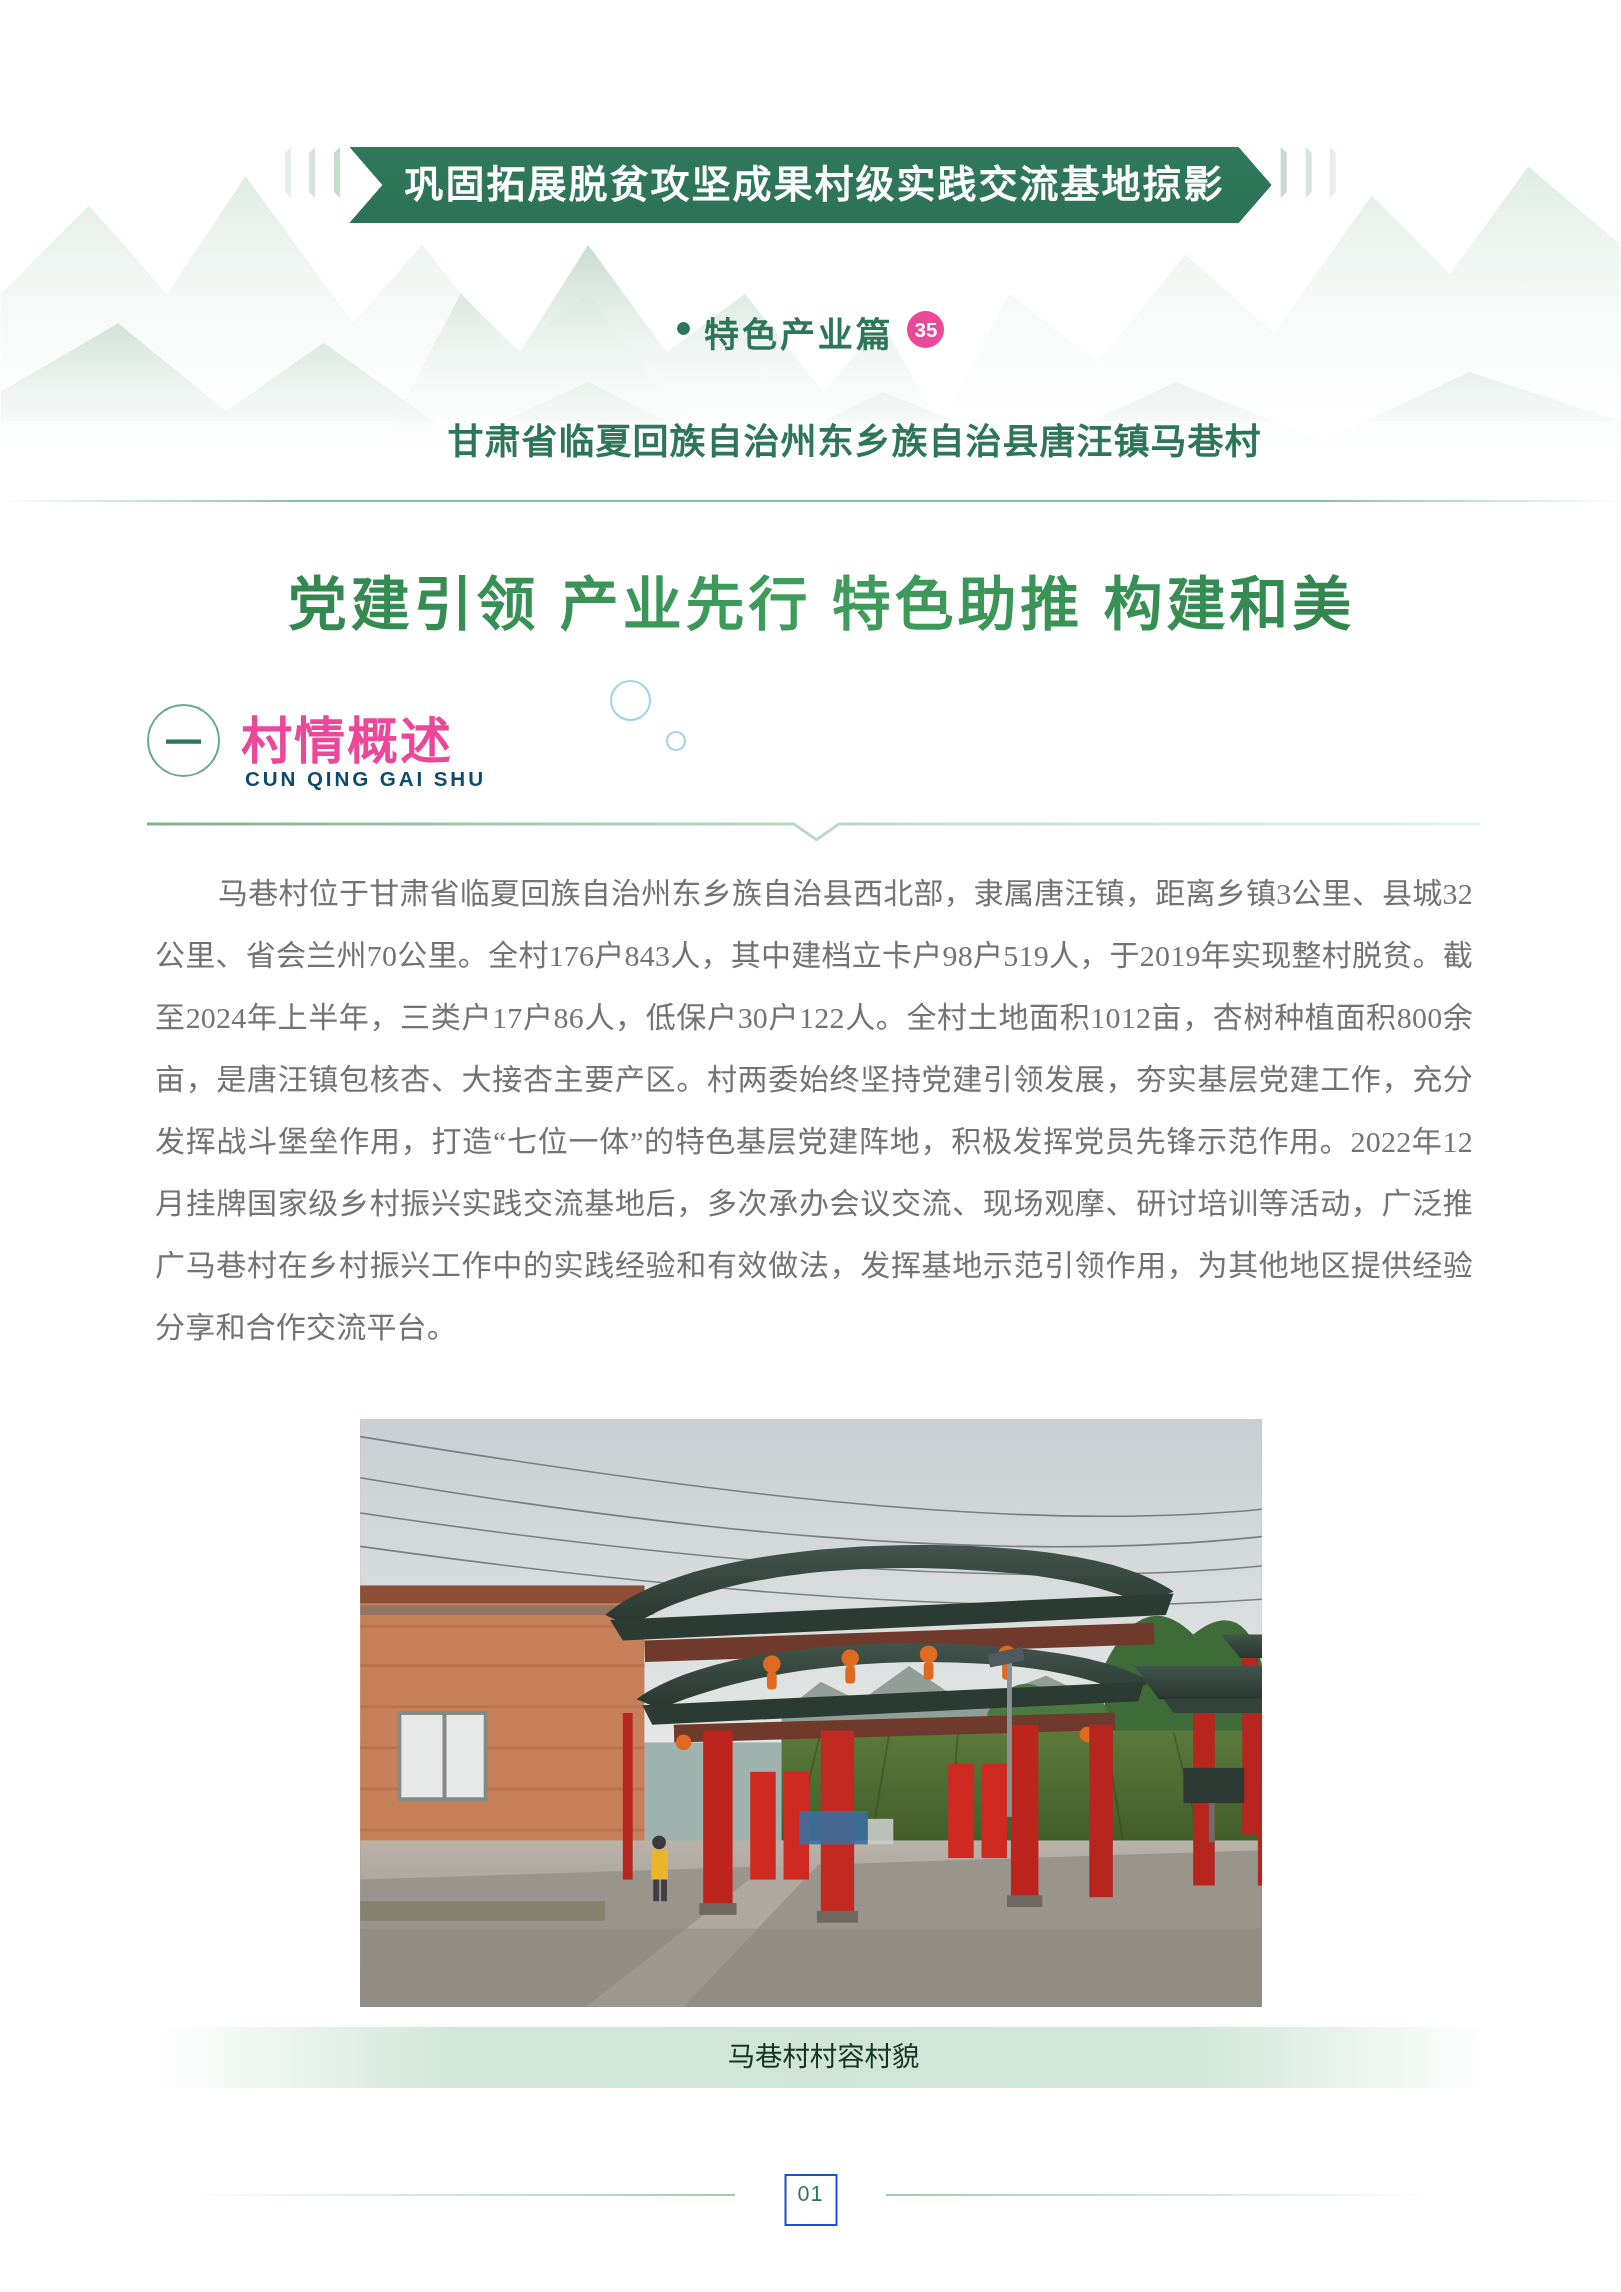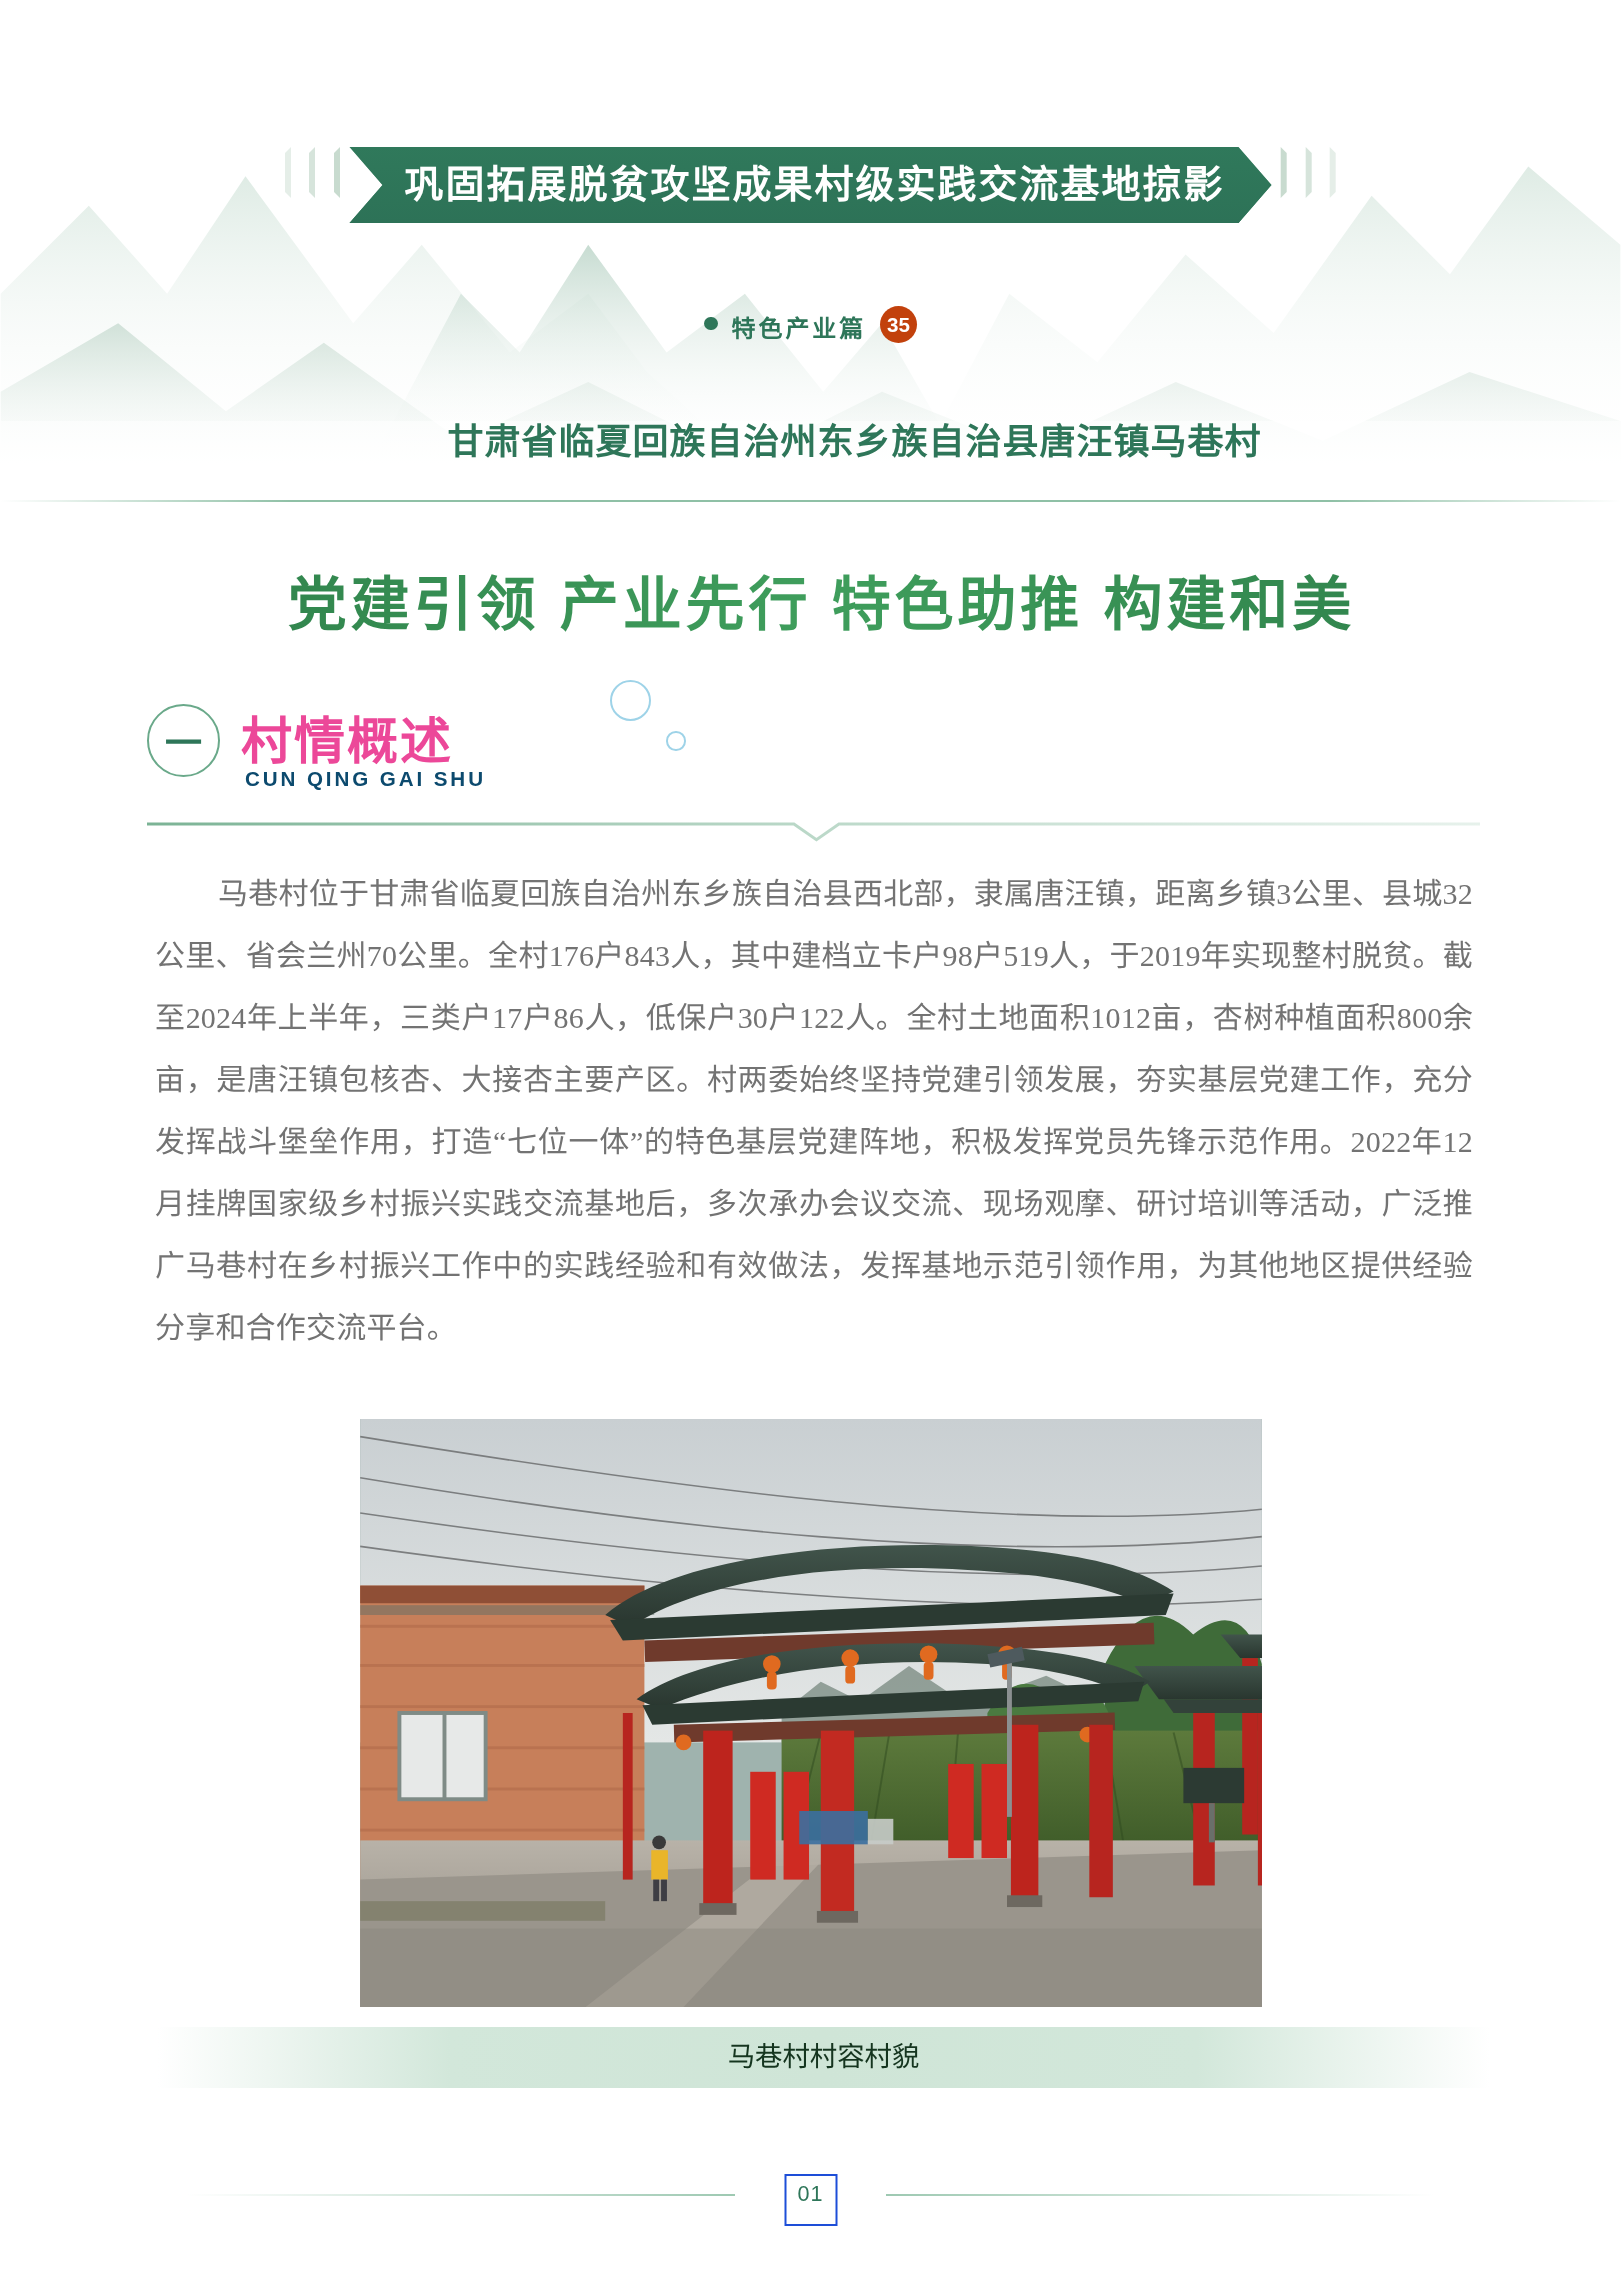--- a/index.html
+++ b/index.html
@@ -91,32 +91,32 @@
     height: 13.7px;
     border-radius: 50%;
     background: #2e7659;
     vertical-align: middle;
     margin-right: 9.8px;
     margin-bottom: 5.9px;
   }
   .subtitle-text {
     font-family: "Liberation Sans", sans-serif;
     font-weight: bold;
-    font-size: 24px;
+    font-size: 35px;
     color: #2e7659;
     letter-spacing: 2.9px;
     vertical-align: middle;
   }
   .badge-num {
     display: inline-block;
     width: 37px;
     height: 37px;
     line-height: 37px;
     border-radius: 50%;
-    background: #c2410c;
+    background: #ec4899;
     color: #fff;
     font-family: "Liberation Sans", sans-serif;
     font-size: 20.6px;
     font-weight: bold;
     text-align: center;
     vertical-align: middle;
     margin-left: 9.8px;
     margin-bottom: 3.9px;
   }
 

